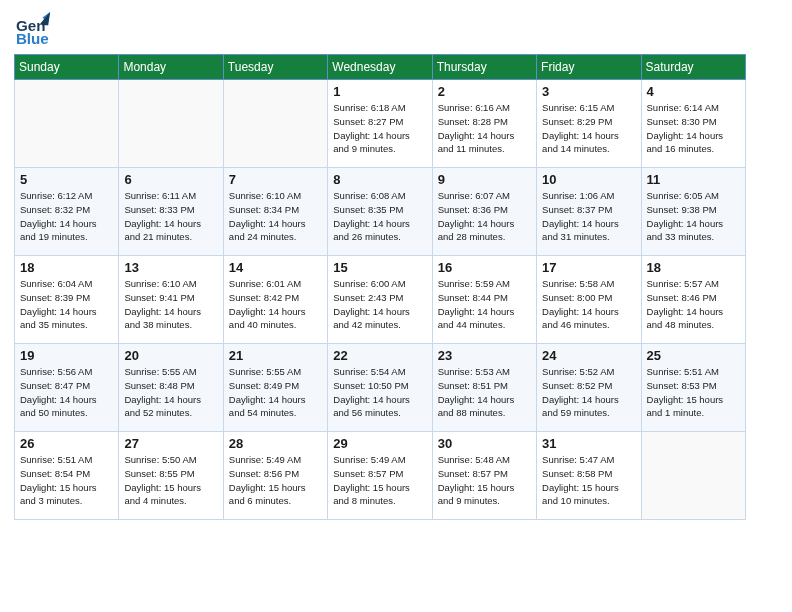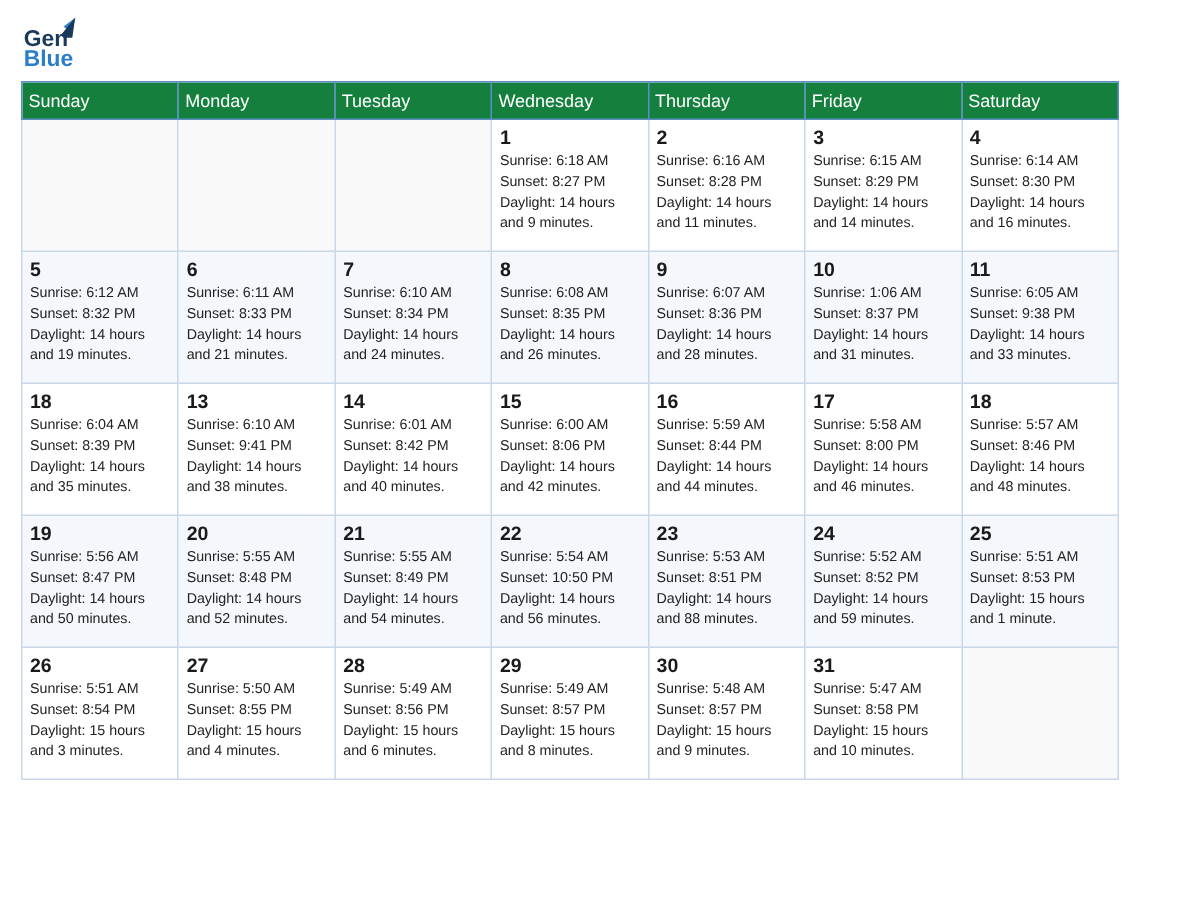--- a/index.html
+++ b/index.html
@@ -247,21 +247,21 @@
               <div>Sunrise: 6:01 AM</div>
               <div>Sunset: 8:42 PM</div>
               <div>Daylight: 14 hours</div>
               <div>and 40 minutes.</div>
             </div>
           </td>
           <td>
             <div class="day-num">15</div>
             <div class="cell-content">
               <div>Sunrise: 6:00 AM</div>
-              <div>Sunset: 8:06 PM</div>
+              <div>Sunset: 2:43 PM</div>
               <div>Daylight: 14 hours</div>
               <div>and 42 minutes.</div>
             </div>
           </td>
           <td>
             <div class="day-num">16</div>
             <div class="cell-content">
               <div>Sunrise: 5:59 AM</div>
               <div>Sunset: 8:44 PM</div>
               <div>Daylight: 14 hours</div>

